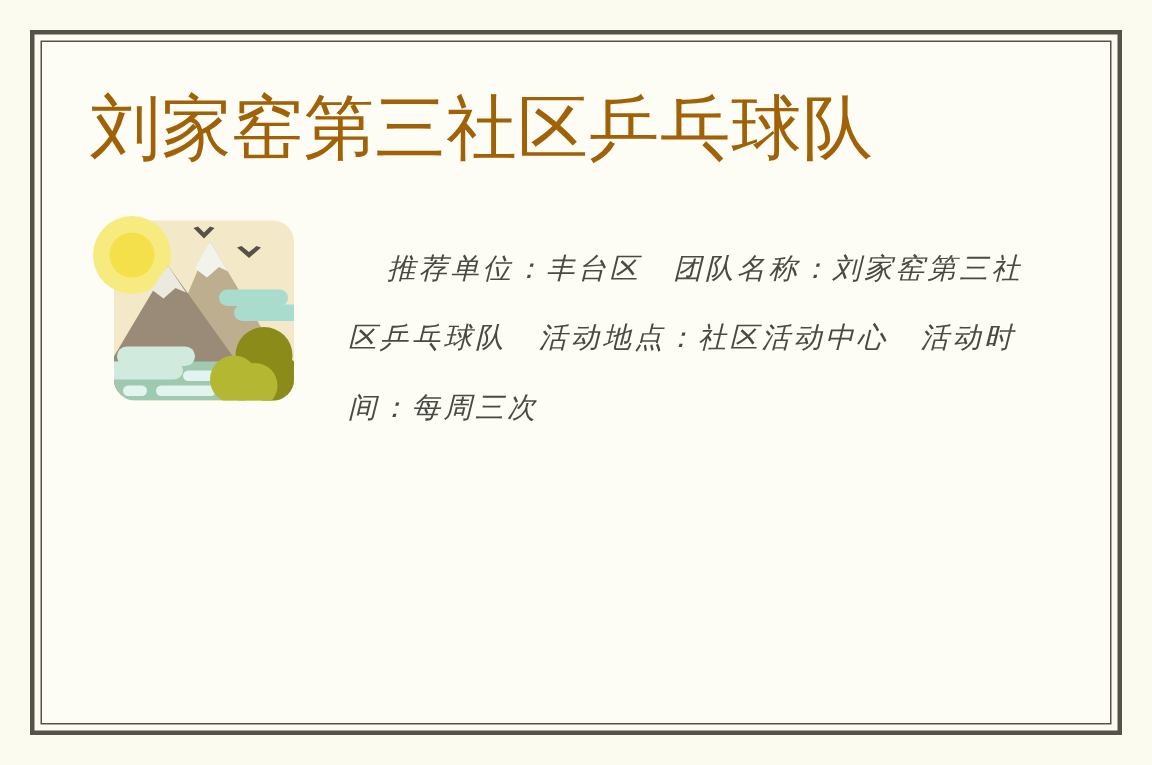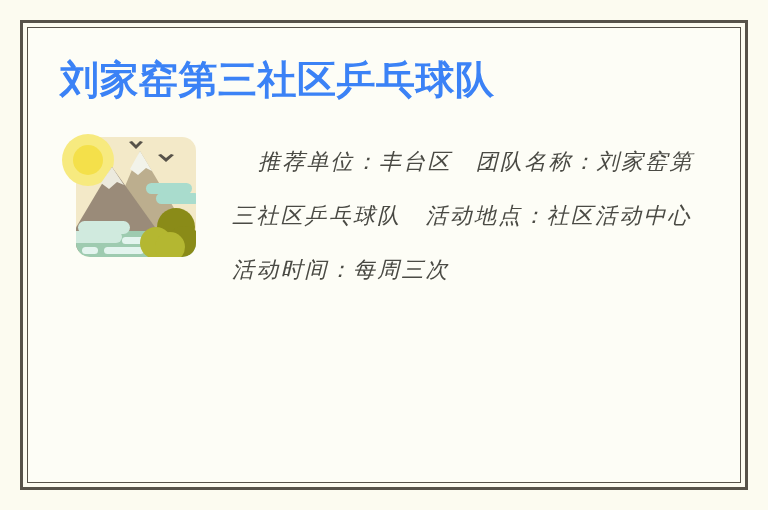--- a/index.html
+++ b/index.html
@@ -56,48 +56,48 @@
     bottom: 0;
     padding: 28px 30px 20px 30px;
     box-sizing: border-box;
   }
 
   
   .title {
     margin: 0;
     padding: 0 0 0 2px;
     font-family: "Liberation Sans", "DejaVu Sans", sans-serif;
-    font-size: 39px;
-    font-weight: 700;
+    font-size: 47px;
+    font-weight: 400;
     line-height: 1.25;
     letter-spacing: 0.5px;
-    color: #3b82f6;
+    color: #a16207;
     white-space: nowrap;
   }
 
   
   .illustration {
     float: left;
     width: 150px;
     height: 150px;
     margin: 22px 22px 8px 2px;
     shape-margin: 4px;
   }
   .illustration svg {
     display: block;
     width: 150px;
     height: 150px;
   }
 
   
   .body-text {
-    margin: 0;
+    margin: 12px;
     padding-top: 30px;
-    font-family: Liberation Sans, sans-serif;
-    font-size: 22px;
+    font-family: Liberation Mono, monospace;
+    font-size: 19px;
     font-style: italic;
     line-height: 2.45;
     letter-spacing: 2.2px;
     color: #4a4a44;
     text-align: left;
     text-indent: 26px;
     word-break: break-all;
   }
 </style>
 </head>

